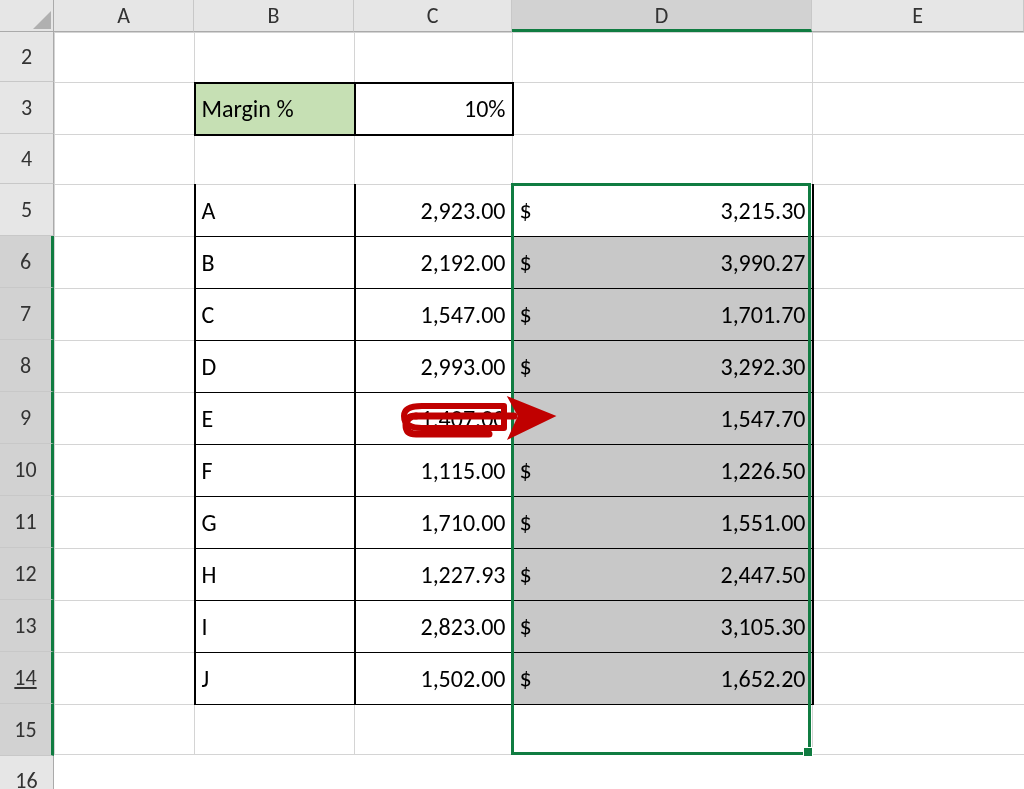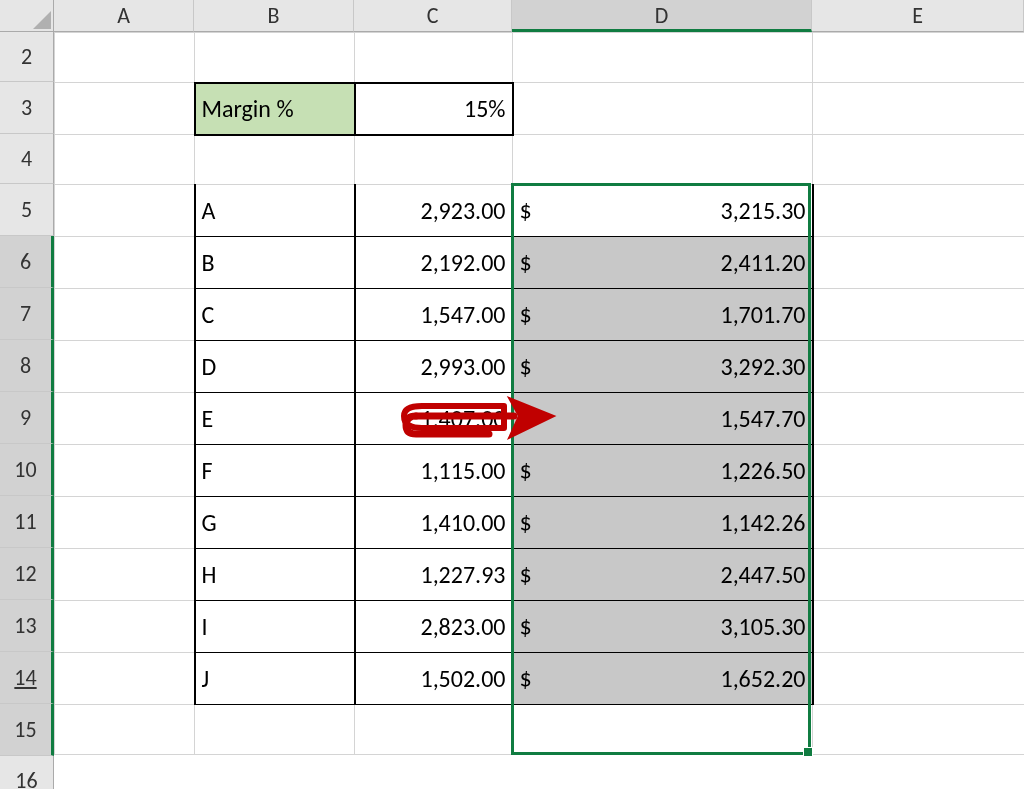--- a/index.html
+++ b/index.html
@@ -205,21 +205,21 @@
           <tr>
             <td style="height: 50px;"></td>
             <td style="height: 50px;"></td>
             <td style="height: 50px;"></td>
             <td style="height: 50px;"></td>
             <td style="height: 50px;"></td>
           </tr>
           <tr>
             <td style="height: 52px;"></td>
             <td class="margin-label" style="height: 52px;">Margin %</td>
-            <td class="margin-val" style="height: 52px;">15%</td>
+            <td class="margin-val" style="height: 52px;">10%</td>
             <td style="height: 52px;"></td>
             <td style="height: 52px;"></td>
           </tr>
           <tr>
             <td style="height: 50px;"></td>
             <td style="height: 50px;"></td>
             <td style="height: 50px;"></td>
             <td style="height: 50px;"></td>
             <td style="height: 50px;"></td>
           </tr>
@@ -235,21 +235,21 @@
             </td>
             <td style="height: 52px;"></td>
           </tr>
           <tr>
             <td style="height: 52px;"></td>
             <td class="prod-cell" style="height: 52px;">B</td>
             <td class="cost-cell" style="height: 52px;">2,192.00</td>
             <td class="sell-cell" style="height: 52px;">
               <div class="sell-inner">
                 <span>$</span>
-                <span>2,411.20</span>
+                <span>3,990.27</span>
               </div>
             </td>
             <td style="height: 52px;"></td>
           </tr>
           <tr>
             <td style="height: 52px;"></td>
             <td class="prod-cell" style="height: 52px;">C</td>
             <td class="cost-cell" style="height: 52px;">1,547.00</td>
             <td class="sell-cell" style="height: 52px;">
               <div class="sell-inner">
@@ -291,25 +291,25 @@
               <div class="sell-inner">
                 <span>$</span>
                 <span>1,226.50</span>
               </div>
             </td>
             <td style="height: 52px;"></td>
           </tr>
           <tr>
             <td style="height: 52px;"></td>
             <td class="prod-cell" style="height: 52px;">G</td>
-            <td class="cost-cell" style="height: 52px;">1,410.00</td>
-            <td class="sell-cell" style="height: 52px;">
-              <div class="sell-inner">
-                <span>$</span>
-                <span>1,142.26</span>
+            <td class="cost-cell" style="height: 52px;">1,710.00</td>
+            <td class="sell-cell" style="height: 52px;">
+              <div class="sell-inner">
+                <span>$</span>
+                <span>1,551.00</span>
               </div>
             </td>
             <td style="height: 52px;"></td>
           </tr>
           <tr>
             <td style="height: 52px;"></td>
             <td class="prod-cell" style="height: 52px;">H</td>
             <td class="cost-cell" style="height: 52px;">1,227.93</td>
             <td class="sell-cell" style="height: 52px;">
               <div class="sell-inner">

